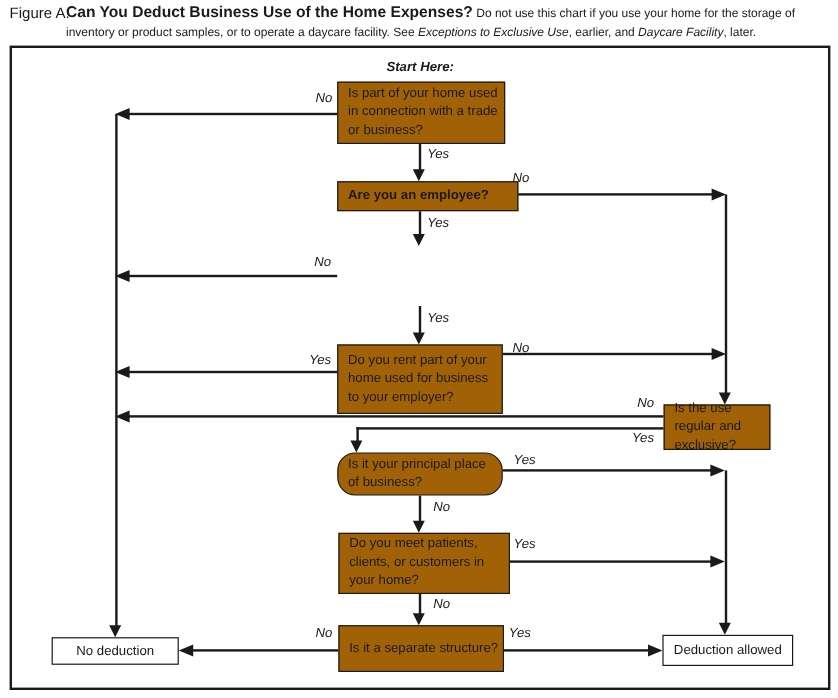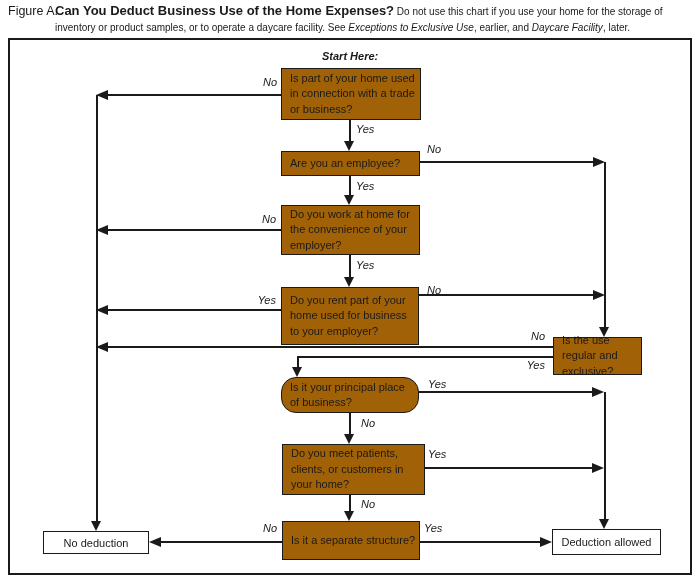--- a/index.html
+++ b/index.html
@@ -98,22 +98,21 @@
   <div class="vline" style="left:349px; top:495px; height:18px;"></div>
   <div class="arrow a-down" style="left:344px; top:511px;"></div>
 
   <div class="hline" style="left:159px; top:541px; width:123px;"></div>
   <div class="arrow a-left" style="left:149px; top:537px;"></div>
 
   <div class="hline" style="left:420px; top:541px; width:122px;"></div>
   <div class="arrow a-right" style="left:540px; top:537px;"></div>
 
   <div class="qbox" style="left:281px; top:68px; width:140px; height:52px;">Is part of your home used in connection with a trade or business?</div>
-  <div class="qbox" style="left:281px; top:151px; width:139px; height:25px;">Are you an employee?</div>
-  <div class="qbox" style="left:281px; top:205px; width:139px; height:50px;">Do you work at home for the convenience of your employer?</div>
+  <div class="qbox" style="left:281px; top:151px; width:151px; height:25px;font-weight:bold;">Are you an employee?</div>
   <div class="qbox" style="left:281px; top:287px; width:138px; height:58px;">Do you rent part of your home used for business to your employer?</div>
   <div class="qbox" style="left:553px; top:337px; width:89px; height:38px;">Is the use regular and exclusive?</div>
   <div class="qbox" style="left:281px; top:377px; width:138px; height:36px;border-radius:15px;">Is it your principal place of business?</div>
   <div class="qbox" style="left:282px; top:444px; width:143px; height:51px;">Do you meet patients, clients, or customers in your home?</div>
   <div class="qbox" style="left:282px; top:521px; width:138px; height:39px;">Is it a separate structure?</div>
 
   <div class="rbox" style="left:43px; top:531px; width:106px; height:23px;">No deduction</div>
   <div class="rbox" style="left:552px; top:529px; width:109px; height:26px;">Deduction allowed</div>
 
   <div class="elabel ra" style="left:237px; top:76px;  width:40px;">No</div>

